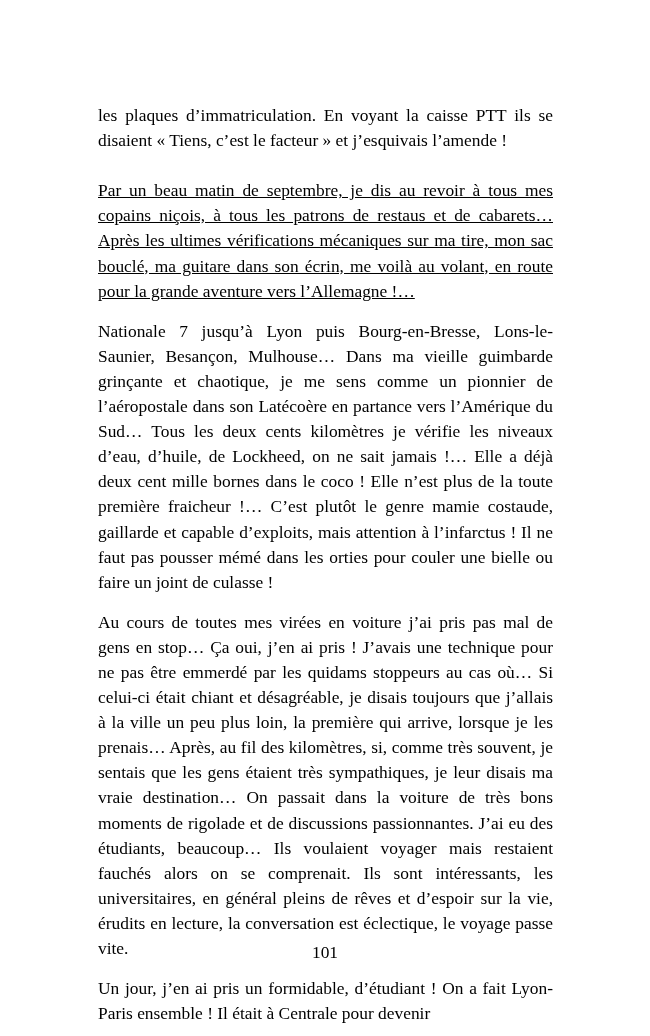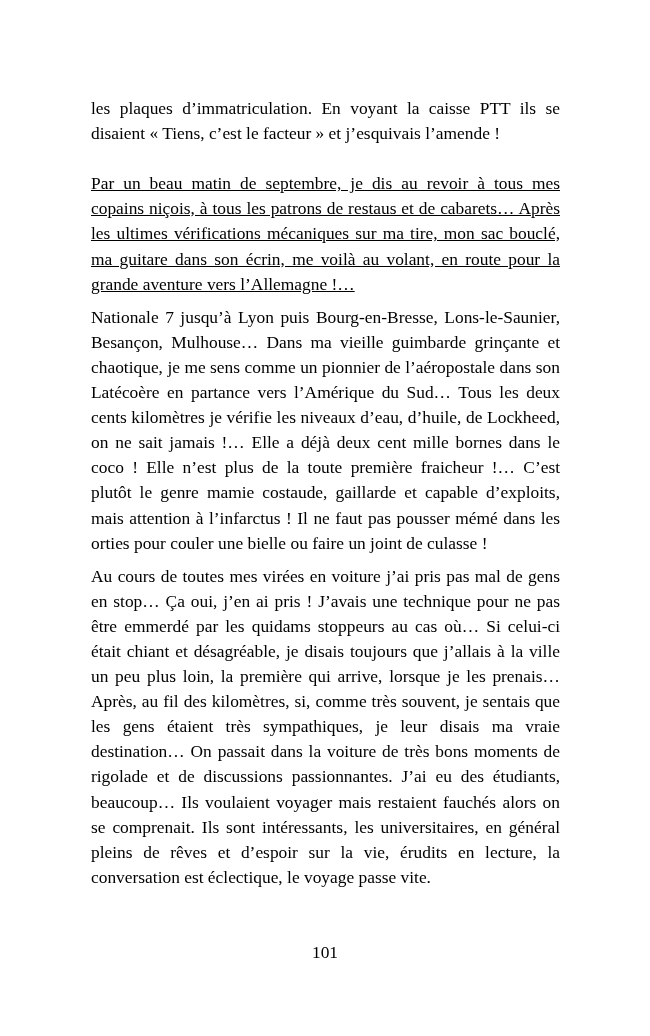--- a/index.html
+++ b/index.html
@@ -28,21 +28,21 @@
   }
 
   #text-block {
     position: absolute;
     left: 83px;
     top: 88px;
     width: 485px;
   }
 
   .para {
-    margin: 8px;
+    margin: 15px;
     padding: 0;
     font-size: 17.4px;
     line-height: 25.1px;
     text-align: justify;
     text-justify: inter-word;
     hyphens: none;
     -webkit-hyphens: none;
     word-spacing: 0px;
   }
 
@@ -71,17 +71,18 @@
 
   <div id="text-block">
     <p class="para">les plaques d’immatriculation. En voyant la caisse PTT ils se disaient « Tiens, c’est le facteur » et j’esquivais l’amende !</p>
 
     <p class="para gap-before"> Par un beau matin de septembre, je dis au revoir à tous mes copains niçois, à tous les patrons de restaus et de cabarets… Après les ultimes vérifications mécaniques sur ma tire, mon sac bouclé, ma guitare dans son écrin, me voilà au volant, en route pour la grande aventure vers l’Allemagne !…</p>
 
     <p class="para">Nationale 7 jusqu’à Lyon puis Bourg-en-Bresse, Lons-le-Saunier, Besançon, Mulhouse… Dans ma vieille guimbarde grinçante et chaotique, je me sens comme un pionnier de l’aéropostale dans son Latécoère en partance vers l’Amérique du Sud… Tous les deux cents kilomètres je vérifie les niveaux d’eau, d’huile, de Lockheed, on ne sait jamais !… Elle a déjà deux cent mille bornes dans le coco ! Elle n’est plus de la toute première fraicheur !… C’est plutôt le genre mamie costaude, gaillarde et capable d’exploits, mais attention à l’infarctus ! Il ne faut pas pousser mémé dans les orties pour couler une bielle ou faire un joint de culasse !</p>
 
     <p class="para"> Au cours de toutes mes virées en voiture j’ai pris pas mal de gens en stop… Ça oui, j’en ai pris ! J’avais une technique pour ne pas être emmerdé par les quidams stoppeurs au cas où… Si celui-ci était chiant et désagréable, je disais toujours que j’allais à la ville un peu plus loin, la première qui arrive, lorsque je les prenais… Après, au fil des kilomètres, si, comme très souvent, je sentais que les gens étaient très sympathiques, je leur disais ma vraie destination… On passait dans la voiture de très bons moments de rigolade et de discussions passionnantes. J’ai eu des étudiants, beaucoup… Ils voulaient voyager mais restaient fauchés alors on se comprenait. Ils sont intéressants, les universitaires, en général pleins de rêves et d’espoir sur la vie, érudits en lecture, la conversation est éclectique, le voyage passe vite.</p>
 
+    <p class="para"> Un jour, j’en ai pris un formidable, d’étudiant ! On a fait Lyon-Paris ensemble ! Il était à Centrale pour devenir</p>
   </div>
 
   <div id="page-number">101</div>
 
 </div>
 
 </body></html>

